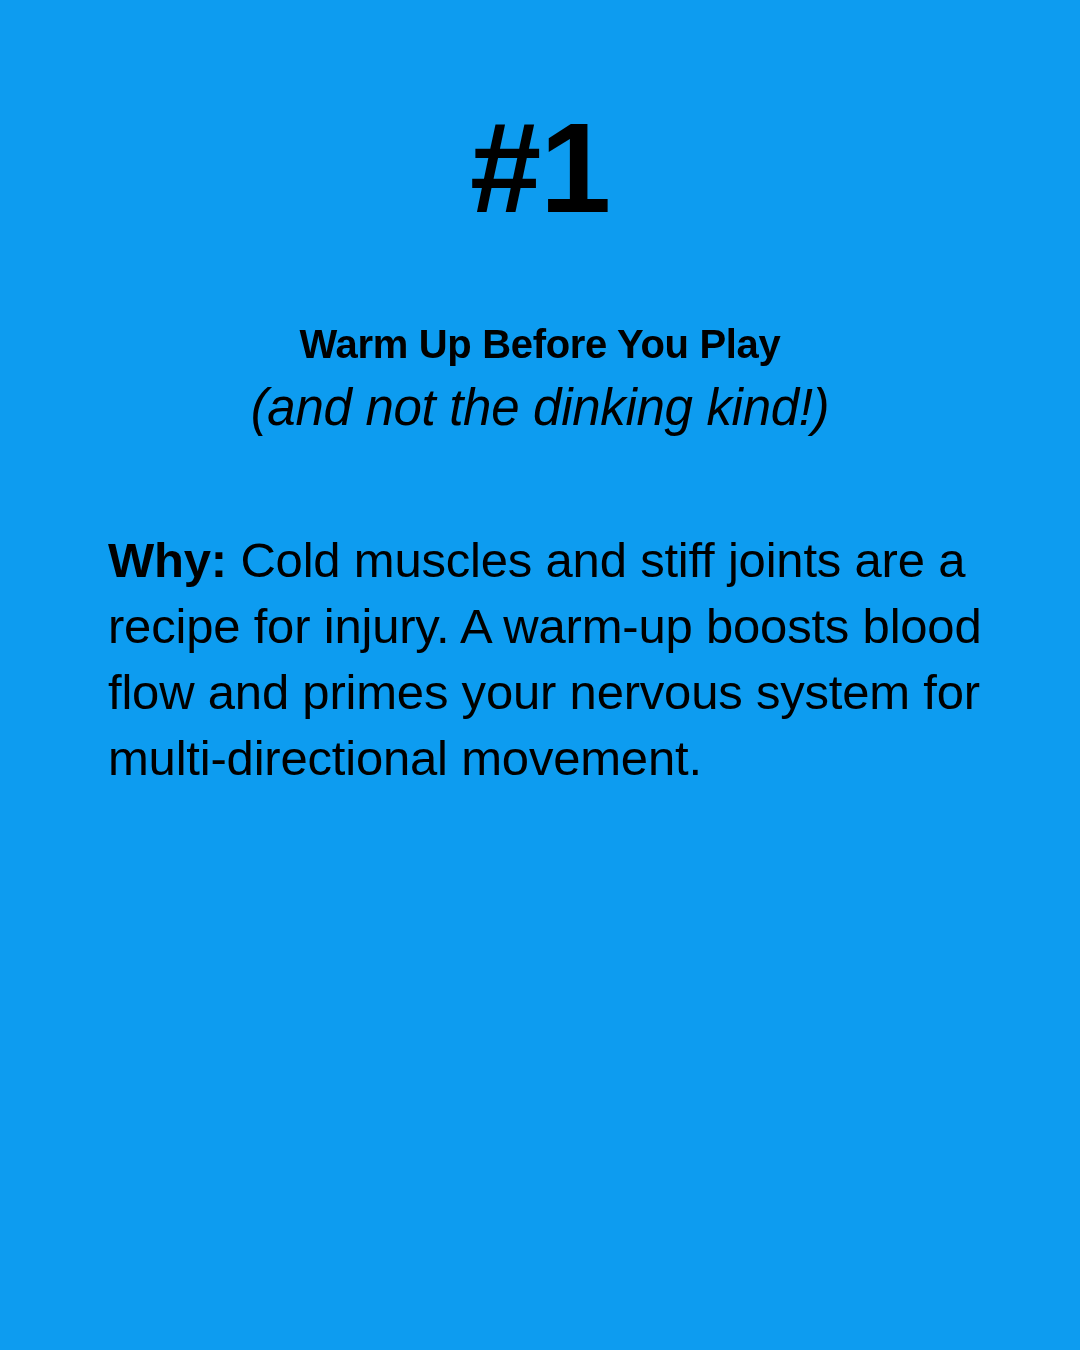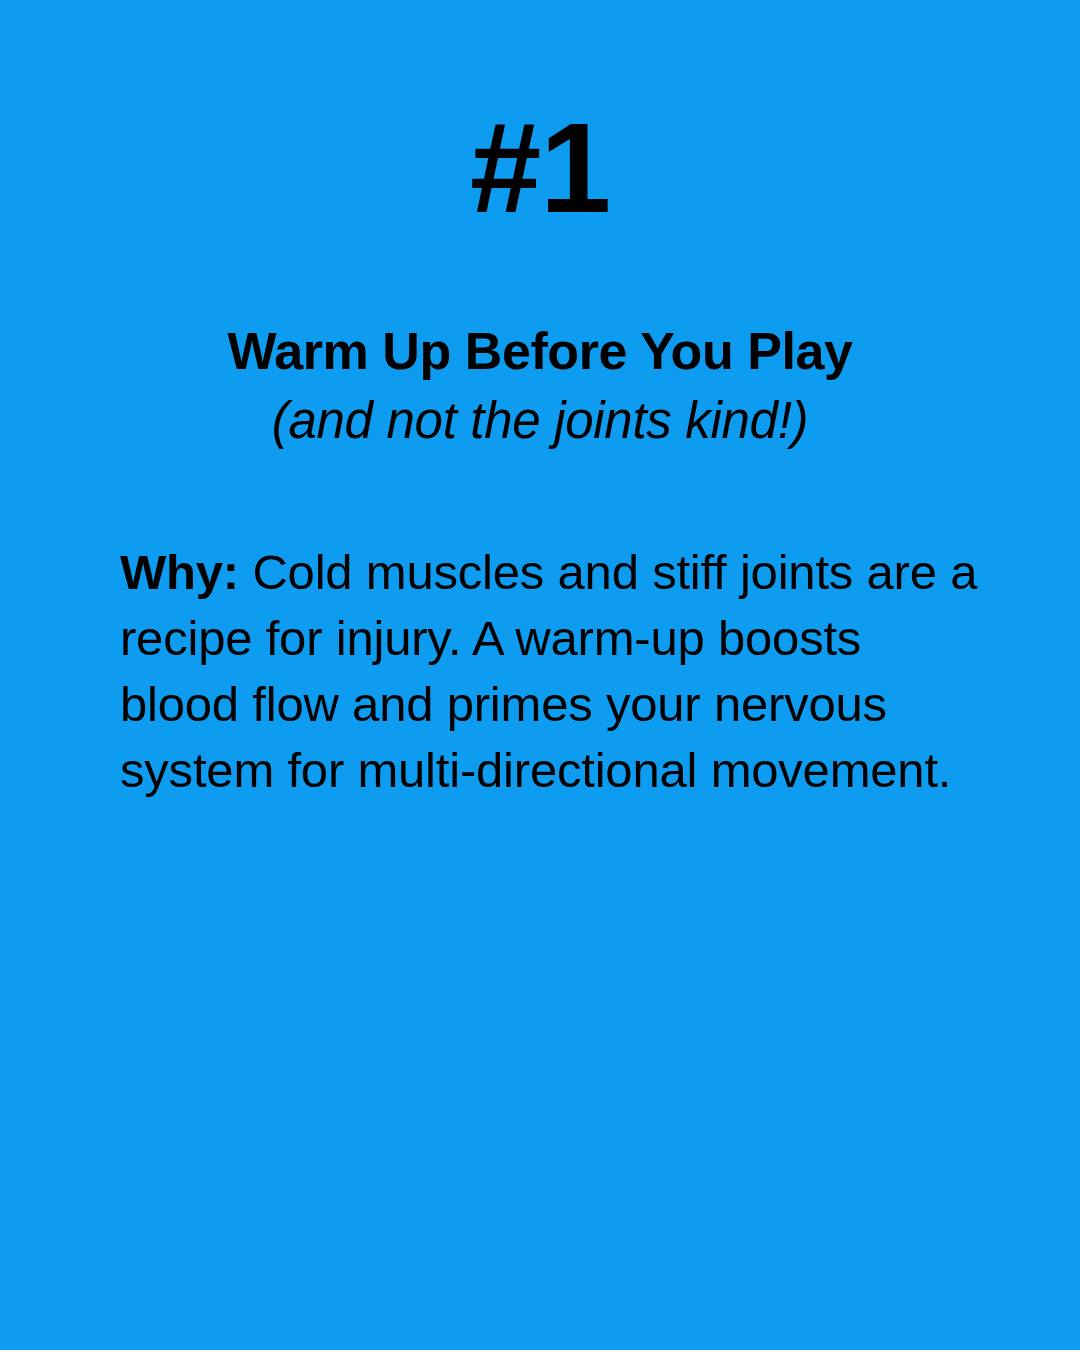--- a/index.html
+++ b/index.html
@@ -39,21 +39,21 @@
 
   
   .headline-block {
     position: absolute;
     top: 322px;
     left: 0;
     width: 1080px;
     text-align: center;
   }
   .headline {
-    font-size: 52px;
+    font-size: 40px;
     line-height: 1.12;
     font-weight: 700;
     letter-spacing: -0.008em;
     color: #000000;
     margin: 0;
   }
   .subheadline {
     font-size: 51px;
     line-height: 1.3;
     font-weight: 400;
@@ -69,39 +69,39 @@
     top: 527px;
     left: 108px;
     width: 890px;
   }
   .body-paragraph {
     font-size: 49px;
     line-height: 66px;
     font-weight: 400;
     letter-spacing: -0.004em;
     color: #000000;
-    margin: 12px;
+    margin: 0;
   }
   .body-paragraph + .body-paragraph {
     margin-top: 66px;
   }
   .lead-in {
     font-weight: 700;
   }
 </style>
 </head>
 <body>
 
 <div class="card">
 
   <div class="rank-number">#1</div>
 
   <div class="headline-block">
     <h1 class="headline">Warm Up Before You Play</h1>
-    <h2 class="subheadline">(and not the joints kind!)</h2>
+    <h2 class="subheadline">(and not the dinking kind!)</h2>
   </div>
 
   <div class="body-copy">
 
     <p class="body-paragraph"><span class="lead-in">Why:</span><span> Cold muscles and stiff joints are a recipe for injury. A warm-up boosts blood flow and primes your nervous system for multi-directional movement.</span></p>
 
 
   </div>
 
 </div>

